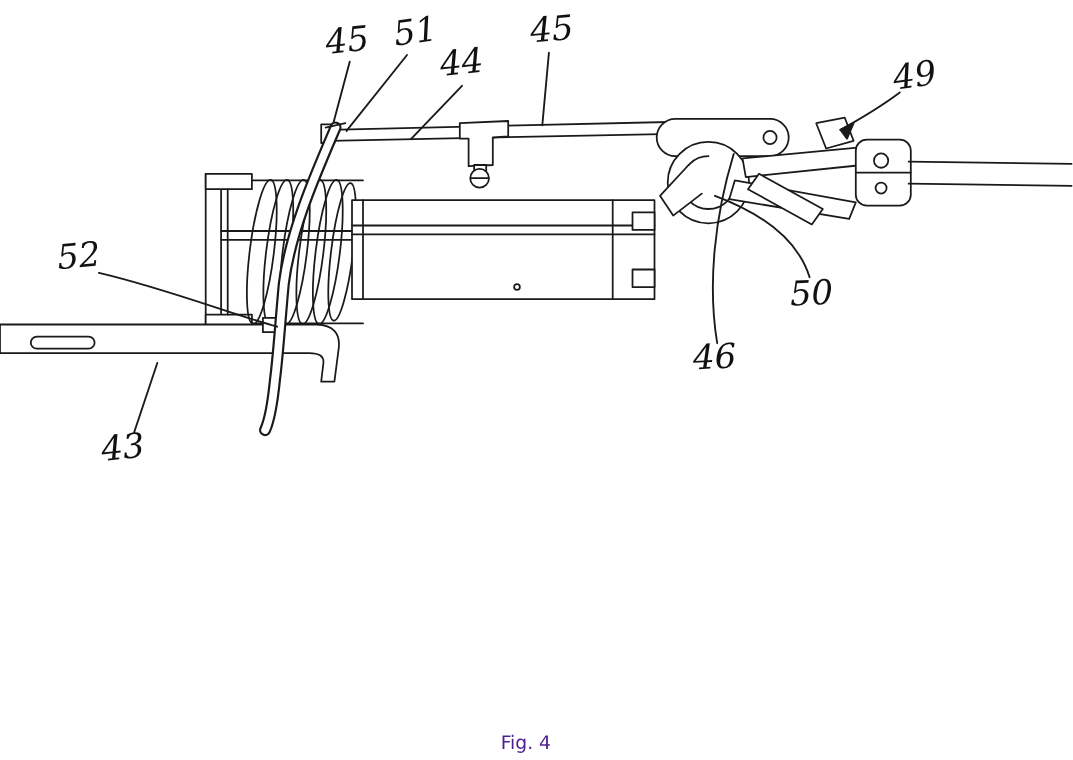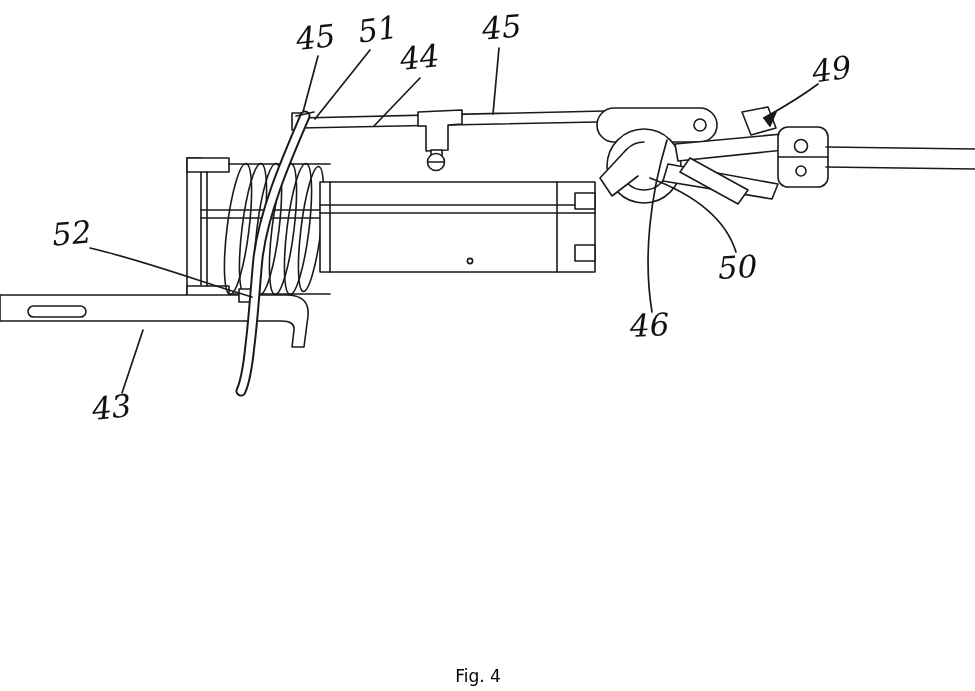--- a/index.html
+++ b/index.html
@@ -31,21 +31,21 @@
     user-select: none;
   }
   .fig-caption {
     position: absolute;
     left: 418px;
     top: 666px;
     width: 120px;
     text-align: center;
     font-family: "DejaVu Sans", sans-serif;
     font-size: 17px;
-    color: #000000;
+    color: #4c1d95;
   }
 </style>
 </head>
 <body>
 
 <div class="figure-wrap">
 
   <svg class="drawing" width="975" height="691" viewBox="0 0 975 691">
     <g fill="none" stroke="#1a1a1a" stroke-width="1.6" stroke-linecap="round" stroke-linejoin="round">
 

